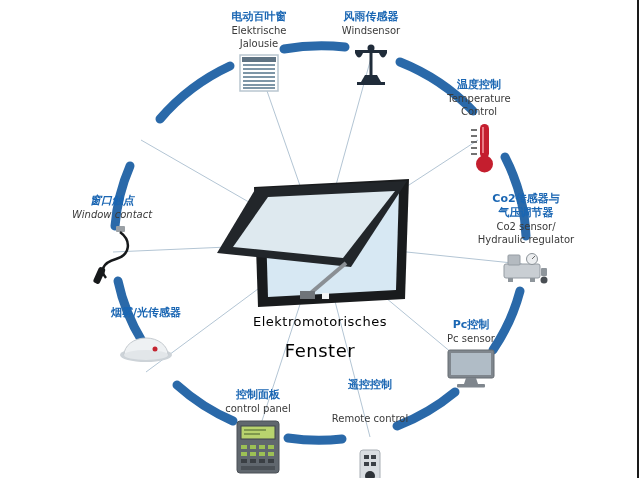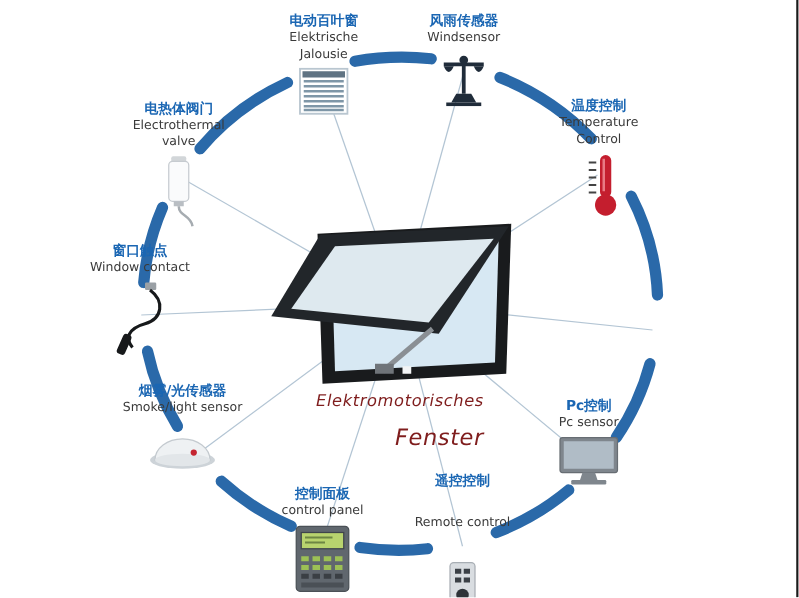--- a/index.html
+++ b/index.html
@@ -45,25 +45,24 @@
   }
   .node .icon {
     margin-top: 4px;
     line-height: 0;
   }
   .center-label {
     position: absolute;
     left: 320px;
     top: 314px;
     transform: translateX(-50%);
-    text-align: right;
-    color: #7f1d1d;
+    text-align: center;
+    color: #000000;
     z-index: 3;
     white-space: nowrap;
-    font-style: italic;
   }
   .center-label .line1 {
     font-size: 13px;
     letter-spacing: 0.5px;
   }
   .center-label .line2 {
     font-size: 18px;
     letter-spacing: 0.5px;
     margin-top: 11px;
   }
@@ -177,20 +176,38 @@
           <line x1="7" y1="32" x2="13" y2="32"></line>
         </g>
         <rect x="16" y="2" width="9" height="34" rx="4.5" fill="#c41e2e"></rect>
         <rect x="18.5" y="28" width="4" height="10" fill="#c41e2e"></rect>
         <circle cx="20.5" cy="42" r="8.5" fill="#c41e2e"></circle>
         <rect x="18" y="5" width="2" height="26" fill="#e87a84"></rect>
       </svg>
     </div>
   </div>
 
+  <div class="node" style="left:526px; top:192px;">
+    <div class="zh">Co2传感器与</div>
+    <div class="zh">气压调节器</div>
+    <div class="en">Co2 sensor/</div>
+    <div class="en">Hydraulic regulator</div>
+    <div class="icon">
+      <svg width="48" height="36" viewBox="0 0 48 36">
+        <rect x="2" y="14" width="36" height="14" rx="2" fill="#c9ced3" stroke="#959ca3"></rect>
+        <rect x="6" y="5" width="12" height="10" rx="1" fill="#b4bac0" stroke="#959ca3"></rect>
+        <circle cx="30" cy="9" r="5.5" fill="#eceef0" stroke="#8b9298"></circle>
+        <line x1="30" y1="9" x2="33" y2="6" stroke="#666666" stroke-width="1"></line>
+        <rect x="39" y="18" width="6" height="8" rx="1" fill="#8f969c"></rect>
+        <rect x="6" y="28" width="5" height="4" fill="#8f969c"></rect>
+        <rect x="28" y="28" width="5" height="4" fill="#8f969c"></rect>
+        <circle cx="42" cy="30" r="3.5" fill="#4a4f54"></circle>
+      </svg>
+    </div>
+  </div>
 
   <div class="node" style="left:471px; top:318px;">
     <div class="zh">Pc控制</div>
     <div class="en">Pc sensor</div>
     <div class="icon">
       <svg width="48" height="40" viewBox="0 0 48 40">
         <rect x="1" y="1" width="46" height="28" rx="2" fill="#7f868d" stroke="#676d73"></rect>
         <rect x="4" y="4" width="40" height="22" fill="#b0bcc6"></rect>
         <polygon points="19,29 29,29 31,35 17,35" fill="#7f868d"></polygon>
         <rect x="10" y="35" width="28" height="3.5" rx="1" fill="#7f868d"></rect>
@@ -243,56 +260,42 @@
           <rect x="23" y="40" width="6" height="4"></rect>
             <rect x="32" y="40" width="6" height="4"></rect>
         </g>
         <rect x="5" y="47" width="34" height="4" fill="#4a5056"></rect>
       </svg>
     </div>
   </div>
 
   <div class="node" style="left:146px; top:306px;">
     <div class="zh">烟雾/光传感器</div>
-    <div class="en">Smoke/light sensor</div>
     <div class="icon">
       <svg width="58" height="40" viewBox="0 0 58 40">
         <ellipse cx="29" cy="31" rx="26" ry="7" fill="#cdd3d8"></ellipse>
         <path d="M7,31 a22,17 0 0 1 44,0 z" fill="#eef1f3" stroke="#c4cacf"></path>
         <ellipse cx="29" cy="31" rx="22" ry="5" fill="#e2e6e9"></ellipse>
         <circle cx="38" cy="25" r="2.5" fill="#c42430"></circle>
       </svg>
     </div>
   </div>
 
-  <div class="node" style="left:112px; top:194px;">
+  <div class="node" style="left:112px; top:194px;font-style:italic;">
     <div class="zh">窗口触点</div>
     <div class="en">Window contact</div>
     <div class="icon">
       <svg width="40" height="60" viewBox="0 0 40 60">
         <rect x="24" y="1" width="9" height="6" rx="1" fill="#9aa0a5"></rect>
         <path d="M28,7 C40,16 38,30 24,34 C10,38 8,46 14,53" fill="none" stroke="#17191b" stroke-width="2.5"></path>
         <rect x="4" y="42" width="7" height="17" rx="2.5" fill="#17191b" transform="rotate(24 7.5 50)"></rect>
       </svg>
     </div>
   </div>
 
-  <div class="node" style="left:143px; top:80px;">
-    <div class="zh">电热体阀门</div>
-    <div class="en">Electrothermal</div>
-    <div class="en">valve</div>
-    <div class="icon">
-      <svg width="34" height="58" viewBox="0 0 34 58">
-        <rect x="11" y="1" width="12" height="5" rx="1.5" fill="#d2d6d9"></rect>
-        <rect x="9" y="5" width="16" height="32" rx="3" fill="#fafbfc" stroke="#c6cbd0"></rect>
-        <rect x="13" y="37" width="8" height="4" fill="#b9bec3"></rect>
-        <path d="M17,41 C17,49 27,48 28,57" fill="none" stroke="#a6acb1" stroke-width="2"></path>
-      </svg>
-    </div>
-  </div>
 
   <div class="center-label">
     <div class="line1">Elektromotorisches</div>
     <div class="line2">Fenster</div>
   </div>
 
   <div class="screen-edge"></div>
 
 </div>
 

